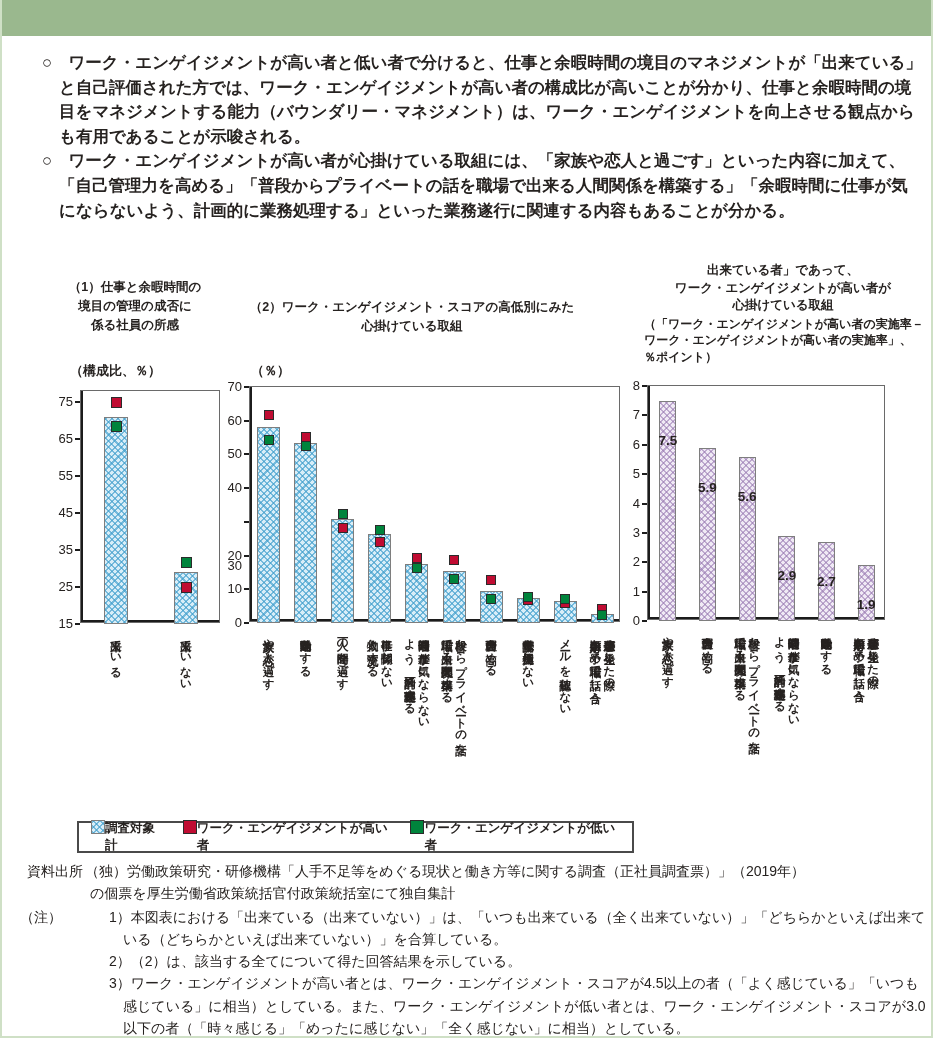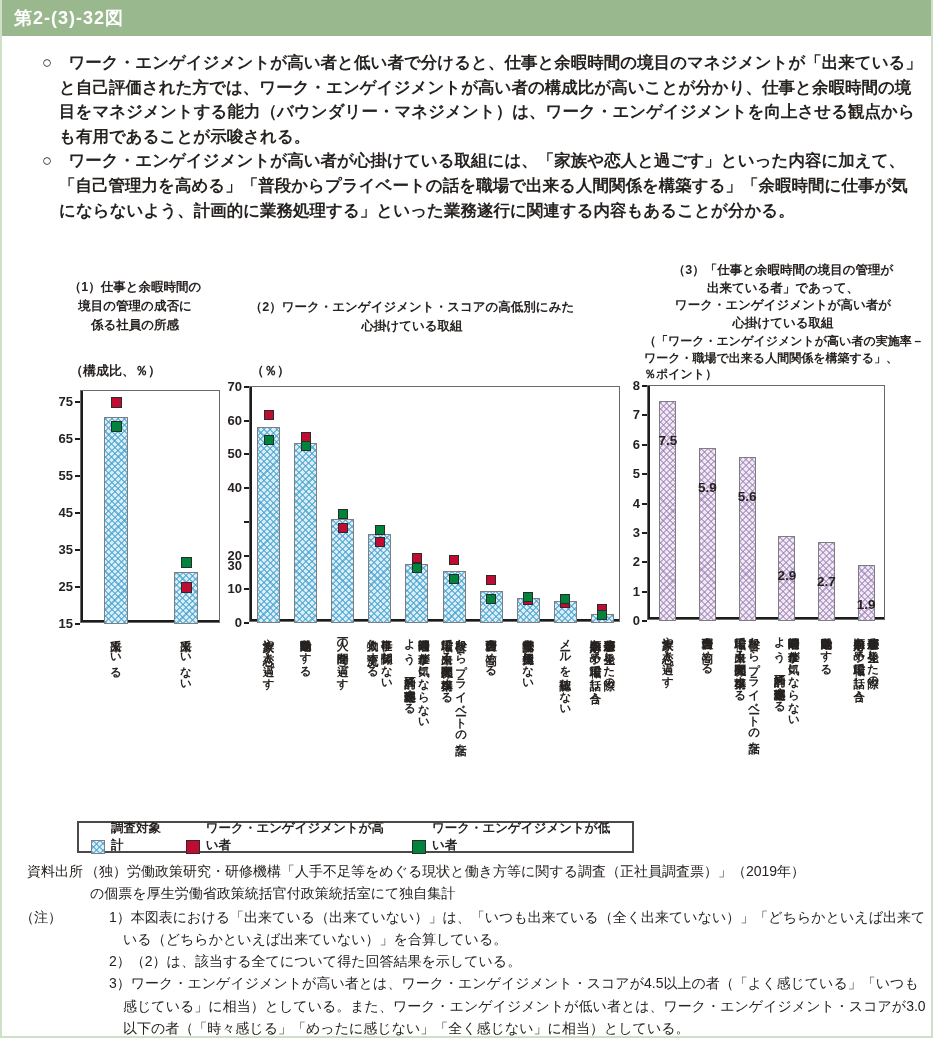--- a/index.html
+++ b/index.html
@@ -22,21 +22,21 @@
 
   
   .ctitle { position:absolute; font-size:12.5px; font-weight:bold; line-height:19px; text-align:center; }
   .csub   { font-size:12px; font-weight:600; line-height:16.5px; text-align:left; padding-left:10px; margin-top:1px; }
   .unit-label { position:absolute; font-size:13px; font-weight:bold; }
 
   
   .plot { position:absolute; border:1px solid #6a6a6a; background:#fff; }
   .axis-left   { position:absolute; left:0; top:0; bottom:0; width:2px; background:#1c1c1c; }
   .axis-bottom { position:absolute; left:0; right:0; bottom:0; height:2px; background:#1c1c1c; }
-  .ytick-label { position:absolute; width:32px; text-align:right; font-size:13px; font-weight:bold;
+  .ytick-label { position:absolute; width:32px; text-align:right; font-size:13px; font-weight:normal;
                  height:16px; line-height:16px; }
   .ytick-mark  { position:absolute; width:5px; height:2px; background:#1c1c1c; }
   .bar { position:absolute; z-index:1; }
   .pat-blue { background-color:#d9eef8;
     background-image:
       repeating-linear-gradient(45deg,  rgba(64,158,204,.65) 0 1.5px, transparent 1.5px 4.5px),
       repeating-linear-gradient(135deg, rgba(64,158,204,.65) 0 1.5px, transparent 1.5px 4.5px);
     border:1px solid #7e7e7e; }
   .pat-purple { background-color:#f0eaf5;
     background-image:
@@ -46,21 +46,21 @@
   .marker { position:absolute; z-index:2; }
   .mk-red   { background:#c00c32; border:1.5px solid #2b2b2b; }
   .mk-green { background:#00843c; border:1.5px solid #2b2b2b; }
   .xlabel { position:absolute; writing-mode:vertical-rl; text-orientation:mixed;
             font-size:11.5px; font-weight:600; line-height:14px; white-space:nowrap; }
   .vlabel { position:absolute; z-index:3; font-size:13.5px; font-weight:600; text-align:center; width:44px;margin-top:48px; }
 
   
   .legend { position:absolute; left:75px; top:821px; width:557px; height:32px; background:#fff;
             border:2px solid #4a4a4a; display:flex; align-items:center; gap:18px; padding:0 12px; }
-  .legend-item { display:flex; align-items:flex-end; gap:6px; font-size:12.5px; font-weight:bold; }
+  .legend-item { display:flex; align-items:flex-start; gap:0; font-size:12.5px; font-weight:bold; }
   .swatch { width:14px; height:14px; flex:none; }
   .sw-red   { background:#c00c32; border:1.5px solid #2b2b2b; }
   .sw-green { background:#00843c; border:1.5px solid #2b2b2b; }
 
   
   .footer { position:absolute; left:0; top:860px; width:930px; font-size:14px; line-height:22.3px; }
   .src-row { display:flex; padding-left:25px; }
   .src-label { width:58px; flex:none; }
   .src-text { flex:1; }
   .src-line2 { text-indent:5px; }
@@ -68,44 +68,42 @@
   .note-label { width:89px; flex:none; }
   .notes { flex:1; }
   .note { padding-left:14px; text-indent:-14px; }
 </style>
 </head>
 <body>
 
 <div id="page">
 
   <div class="hdr-bar"></div>
-  <div class="hdr-label">第2-(3)-32図</div>
 
   <div class="bullets">
     <p class="bullet"><span>○　</span><span>ワーク・エンゲイジメントが高い者と低い者で分けると、仕事と余暇時間の境目のマネジメントが「出来ている」と自己評価された方では、ワーク・エンゲイジメントが高い者の構成比が高いことが分かり、仕事と余暇時間の境目をマネジメントする能力（バウンダリー・マネジメント）は、ワーク・エンゲイジメントを向上させる観点からも有用であることが示唆される。</span></p>
     <p class="bullet"><span>○　</span><span>ワーク・エンゲイジメントが高い者が心掛けている取組には、「家族や恋人と過ごす」といった内容に加えて、「自己管理力を高める」「普段からプライベートの話を職場で出来る人間関係を構築する」「余暇時間に仕事が気にならないよう、計画的に業務処理する」といった業務遂行に関連する内容もあることが分かる。</span></p>
   </div>
 
   <div class="ctitle" style="left:38px; top:278px; width:190px;">
     <div>（1）仕事と余暇時間の</div>
     <div>境目の管理の成否に</div>
     <div>係る社員の所感</div>
   </div>
   <div class="ctitle" style="left:214px; top:263px; width:392px;margin-top:35px;">
     <div>（2）ワーク・エンゲイジメント・スコアの高低別にみた</div>
     <div>心掛けている取組</div>
   </div>
   <div class="ctitle" style="left:632px; top:262px; width:298px; line-height:17.5px;">
-    <div>（3）「仕事と余暇時間の境目の管理が</div>
     <div>出来ている者」であって、</div>
     <div>ワーク・エンゲイジメントが高い者が</div>
     <div>心掛けている取組</div>
     <div class="csub">
       <div>（「ワーク・エンゲイジメントが高い者の実施率－</div>
-      <div>ワーク・職場で出来る人間関係を構築する」、</div>
+      <div>ワーク・エンゲイジメントが高い者の実施率」、</div>
       <div>％ポイント）</div>
     </div>
   </div>
 
   <div class="unit-label" style="left:68px; top:362px;">（構成比、％）</div>
   <div class="unit-label" style="left:249px; top:362px;">（％）</div>
 
   <div class="plot" style="left:78px; top:390px; width:140px; height:233px;">
     <div class="axis-left"></div>
     <div class="axis-bottom"></div>

